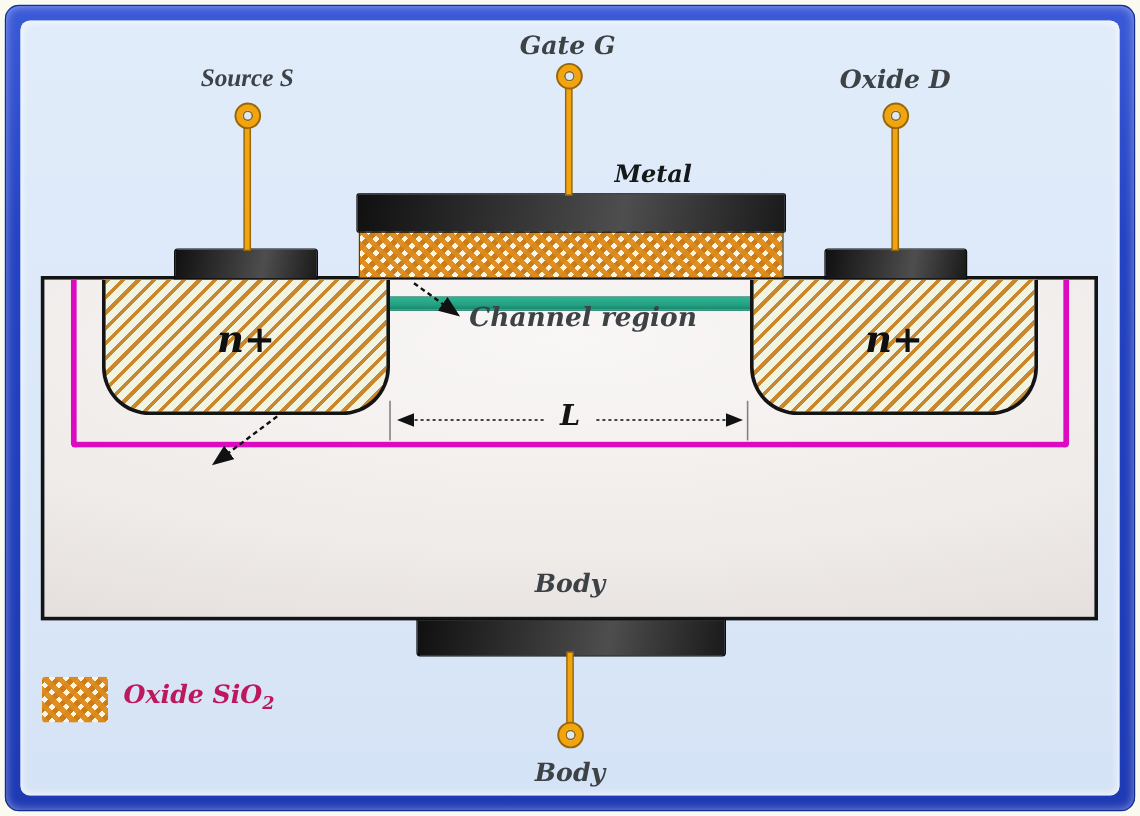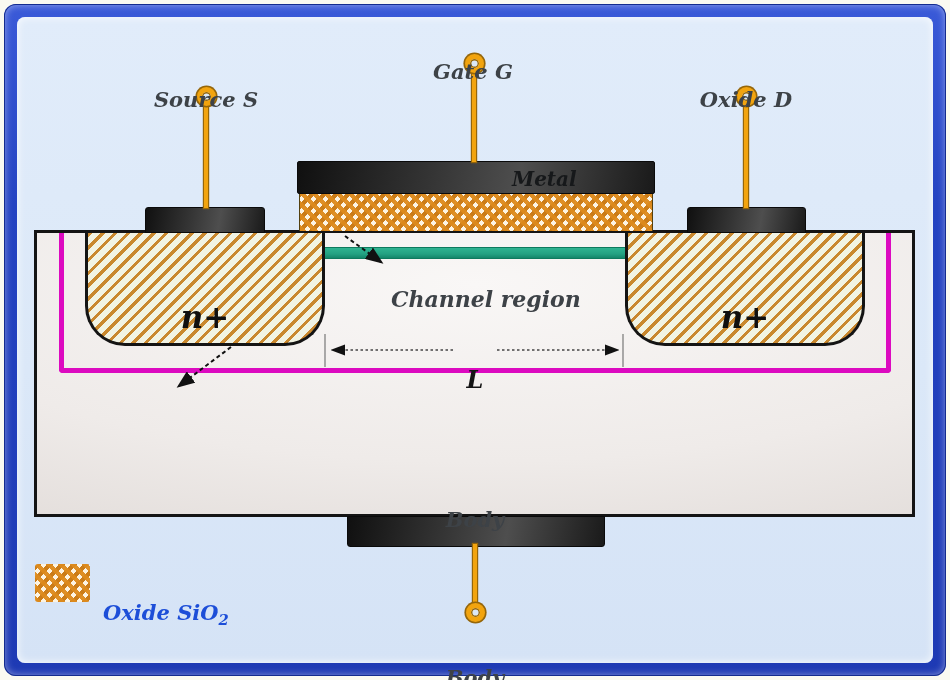--- a/index.html
+++ b/index.html
@@ -14,21 +14,21 @@
     background:linear-gradient(180deg,#3a5ad8 0%,#2443c2 30%,#1e3ab4 100%);
     box-shadow:inset 0 0 0 1px #142c8e, inset 0 0 9px rgba(255,255,255,.55);
   }
   .canvas{
     position:absolute;inset:13px;border-radius:8px;
     background:linear-gradient(180deg,#e1ecfa 0%,#dbe8f8 55%,#d5e3f6 100%);
     box-shadow:inset 0 0 8px rgba(255,255,255,.9);
   }
   .lbl{
     position:absolute;color:#3d4247;font-weight:700;font-style:italic;
-    white-space:nowrap;line-height:1.1;margin-top:34px;
+    white-space:nowrap;line-height:1.1;
   }
   .center{transform:translateX(-50%);}
   
   .term{
     position:absolute;width:9px;height:9px;border-radius:50%;
     background:#dbe8f8;border:5px solid #f2a40f;
     box-shadow:0 0 0 1.6px #95660a, inset 0 0 0 1.4px #95660a;
   }
   .wire{
     position:absolute;width:4px;background:#f2a40f;
@@ -112,28 +112,28 @@
       </marker>
     </defs>
     <path d="M345,236 L381,262" stroke="#111" stroke-width="2" stroke-dasharray="4 3" fill="none" marker-end="url(#ah)"></path>
     <path d="M231,347 L179,386" stroke="#111" stroke-width="2" stroke-dasharray="4 3" fill="none" marker-end="url(#ah)"></path>
     <path d="M325,334 L325,367" stroke="#808080" stroke-width="1.3"></path>
     <path d="M623,334 L623,367" stroke="#808080" stroke-width="1.3"></path>
     <path d="M453,350 L333,350" stroke="#444" stroke-width="1.6" stroke-dasharray="2.5 2.5" fill="none" marker-end="url(#ah)"></path>
     <path d="M497,350 L617,350" stroke="#444" stroke-width="1.6" stroke-dasharray="2.5 2.5" fill="none" marker-end="url(#ah)"></path>
   </svg>
 
-  <div class="lbl center" style="left:206px;top:54px;font-size:21px;">Source S</div>
+  <div class="lbl center" style="left:206px;top:54px;font-size:21px;font-family:Liberation Serif, serif;">Source S</div>
   <div class="lbl center" style="left:473px;top:26px;font-size:21px;">Gate G</div>
   <div class="lbl center" style="left:746px;top:54px;font-size:21px;">Oxide D</div>
   <div class="lbl" style="left:512px;top:134px;font-size:20px;color:#16181a;">Metal</div>
   <div class="lbl" style="left:391px;top:253px;font-size:22px;">Channel region</div>
   <div class="lbl center" style="left:475px;top:333px;font-size:24px;color:#141414;">L</div>
   <div class="lbl center" style="left:475px;top:474px;font-size:21px;">Body</div>
   <div class="lbl center" style="left:475px;top:632px;font-size:21px;">Body</div>
   <div class="lbl center" style="left:205px;top:266px;font-size:31px;color:#101010;">n+</div>
   <div class="lbl center" style="left:745px;top:266px;font-size:31px;color:#101010;">n+</div>
 
   <div class="legend-swatch oxidepat"></div>
-  <div class="lbl" style="left:103px;top:567px;font-size:21px;color:#1d4ed8;">
+  <div class="lbl" style="left:103px;top:567px;font-size:21px;color:#be185d;">
     <span>Oxide SiO</span><sub>2</sub>
   </div>
 </div>
 
 </body></html>

